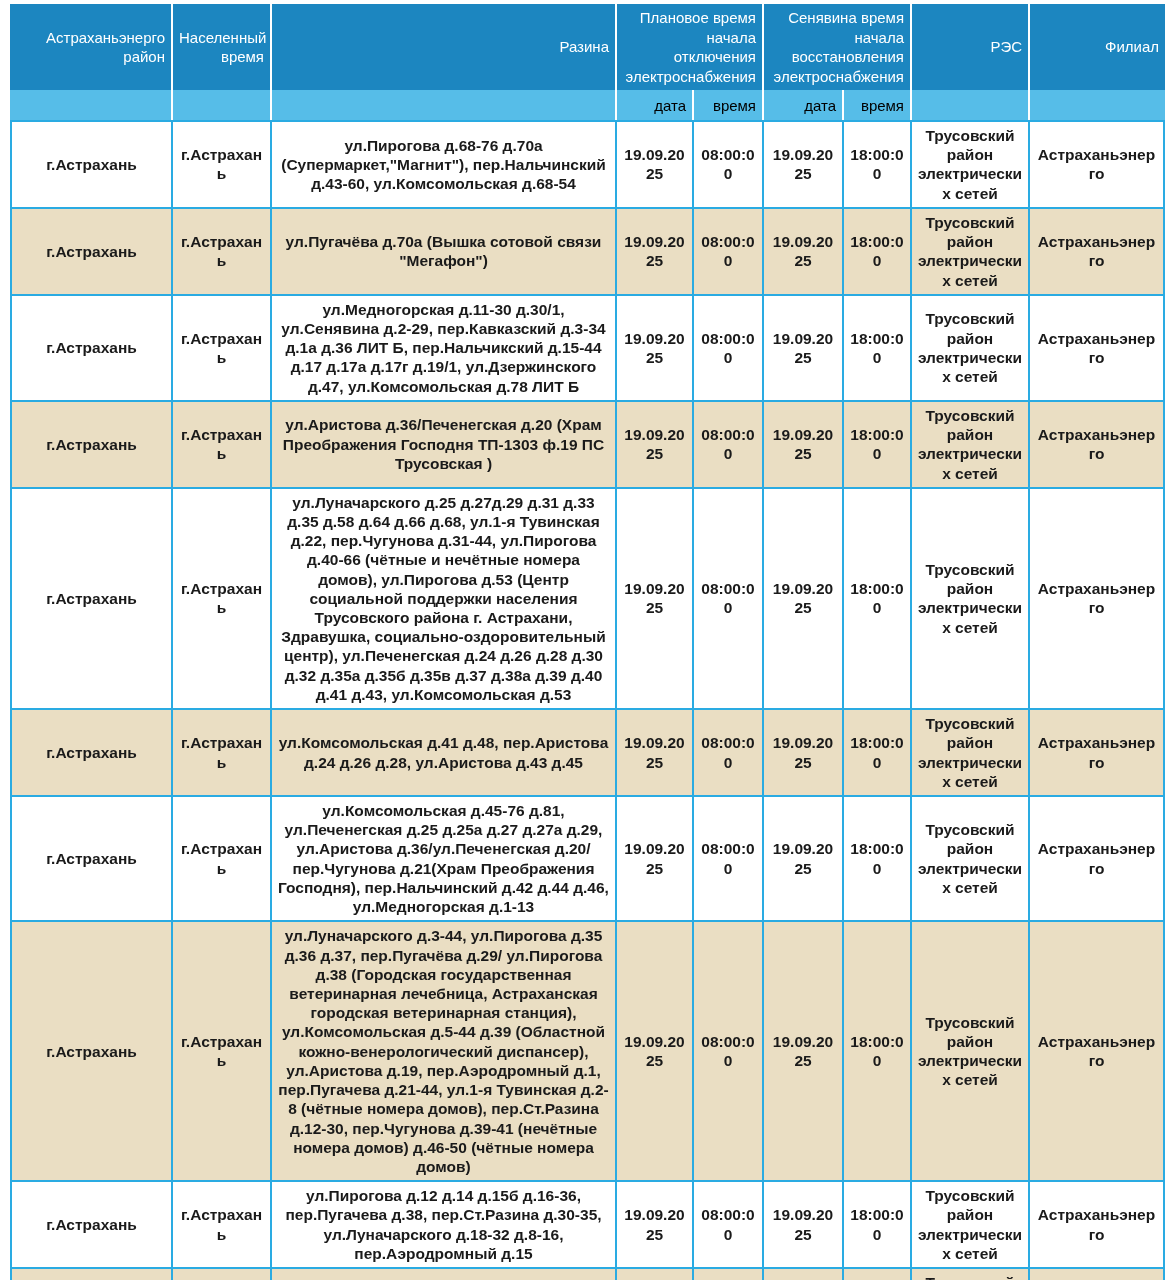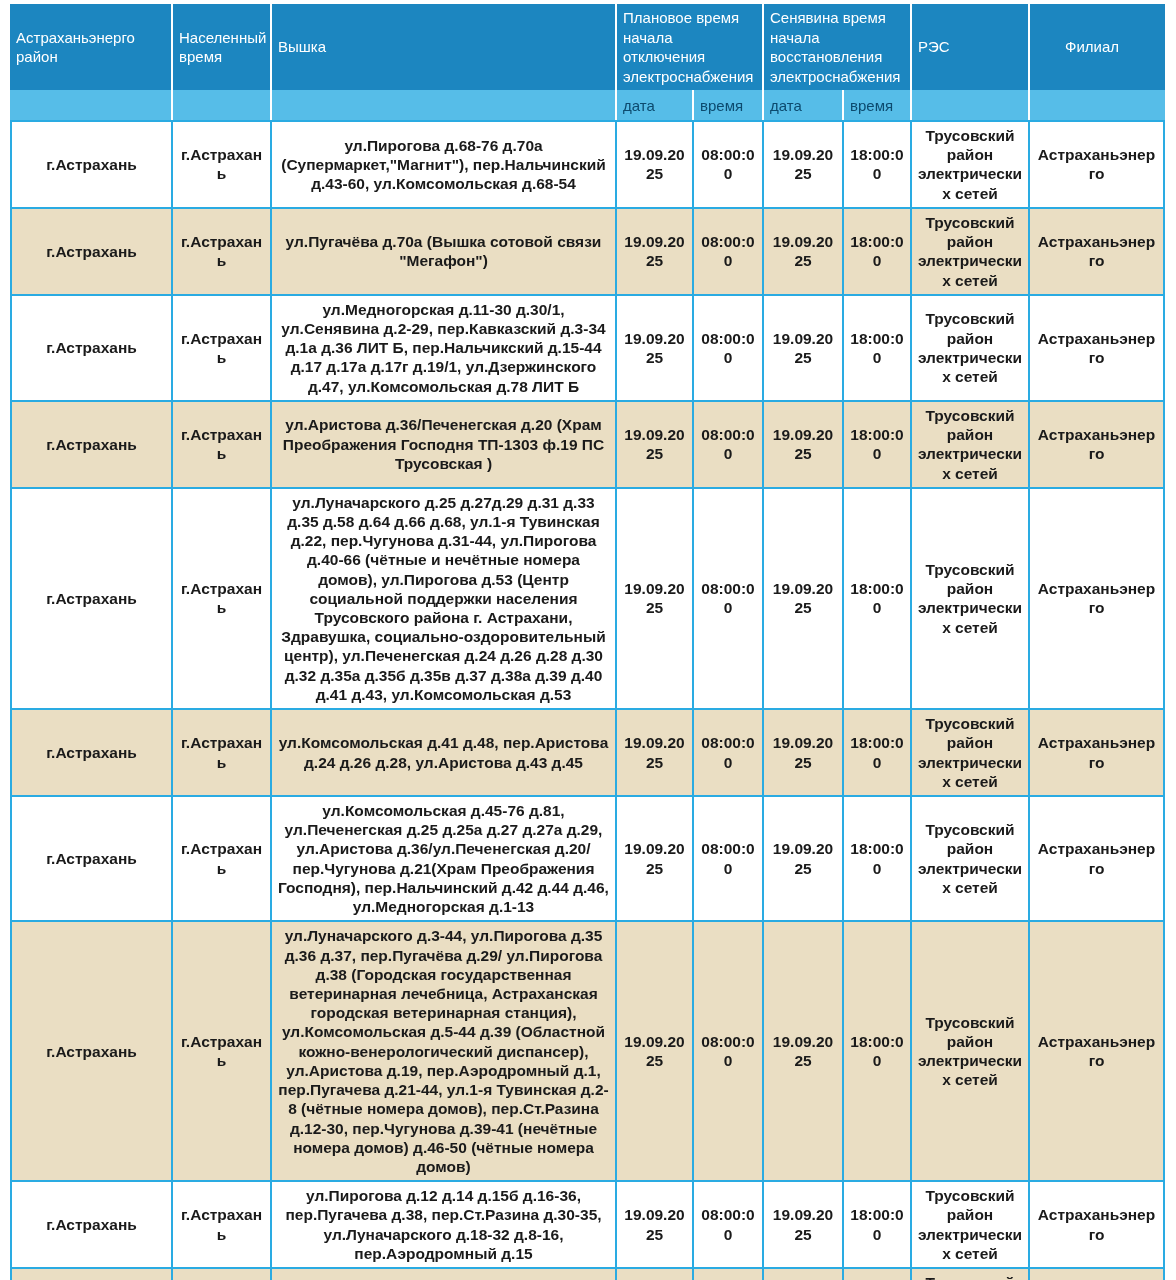--- a/index.html
+++ b/index.html
@@ -15,37 +15,37 @@
   table.outages{
     border-collapse:separate;
     border-spacing:0;
     table-layout:fixed;
     width:1155px;
     margin:4px 11px 0 10px;
   }
   
   thead th{
     font-weight:400;
-    text-align:left;
+    text-align:right;
     vertical-align:middle;
     padding:2px 6px;
     box-sizing:border-box;
   }
   thead tr.main-head th{
     background:#1c86c0;
     color:#ffffff;
     font-size:15px;
     line-height:1.3;
     height:86px;
     border-right:2px solid #ffffff;
   }
   thead tr.main-head th:last-child{border-right:none;padding-left:35px;}
   thead tr.sub-head th{
     background:#56bde8;
-    color:#0c4a6e;
+    color:#000000;
     font-size:15px;
     height:30px;
     border-right:2px solid #ffffff;
   }
   thead tr.sub-head th:last-child{border-right:none;}
   
   tbody td{
     background:#ffffff;
     color:#1a1a1a;
     font-size:15.5px;
@@ -88,21 +88,21 @@
         <col style="width:70px">
         <col style="width:80px">
       <col style="width:68px">
         <col style="width:118px">
         <col style="width:135px">
     </colgroup>
     <thead>
       <tr class="main-head">
         <th>Астраханьэнерго район</th>
         <th>Населенный время</th>
-        <th>Вышка</th>
+        <th>Разина</th>
         <th colspan="2">Плановое время начала отключения электроснабжения</th>
         <th colspan="2">Сенявина время начала восстановления электроснабжения</th>
         <th>РЭС</th>
         <th>Филиал</th>
       </tr>
       <tr class="sub-head">
         <th></th>
         <th></th>
         <th></th>
         <th>дата</th>

